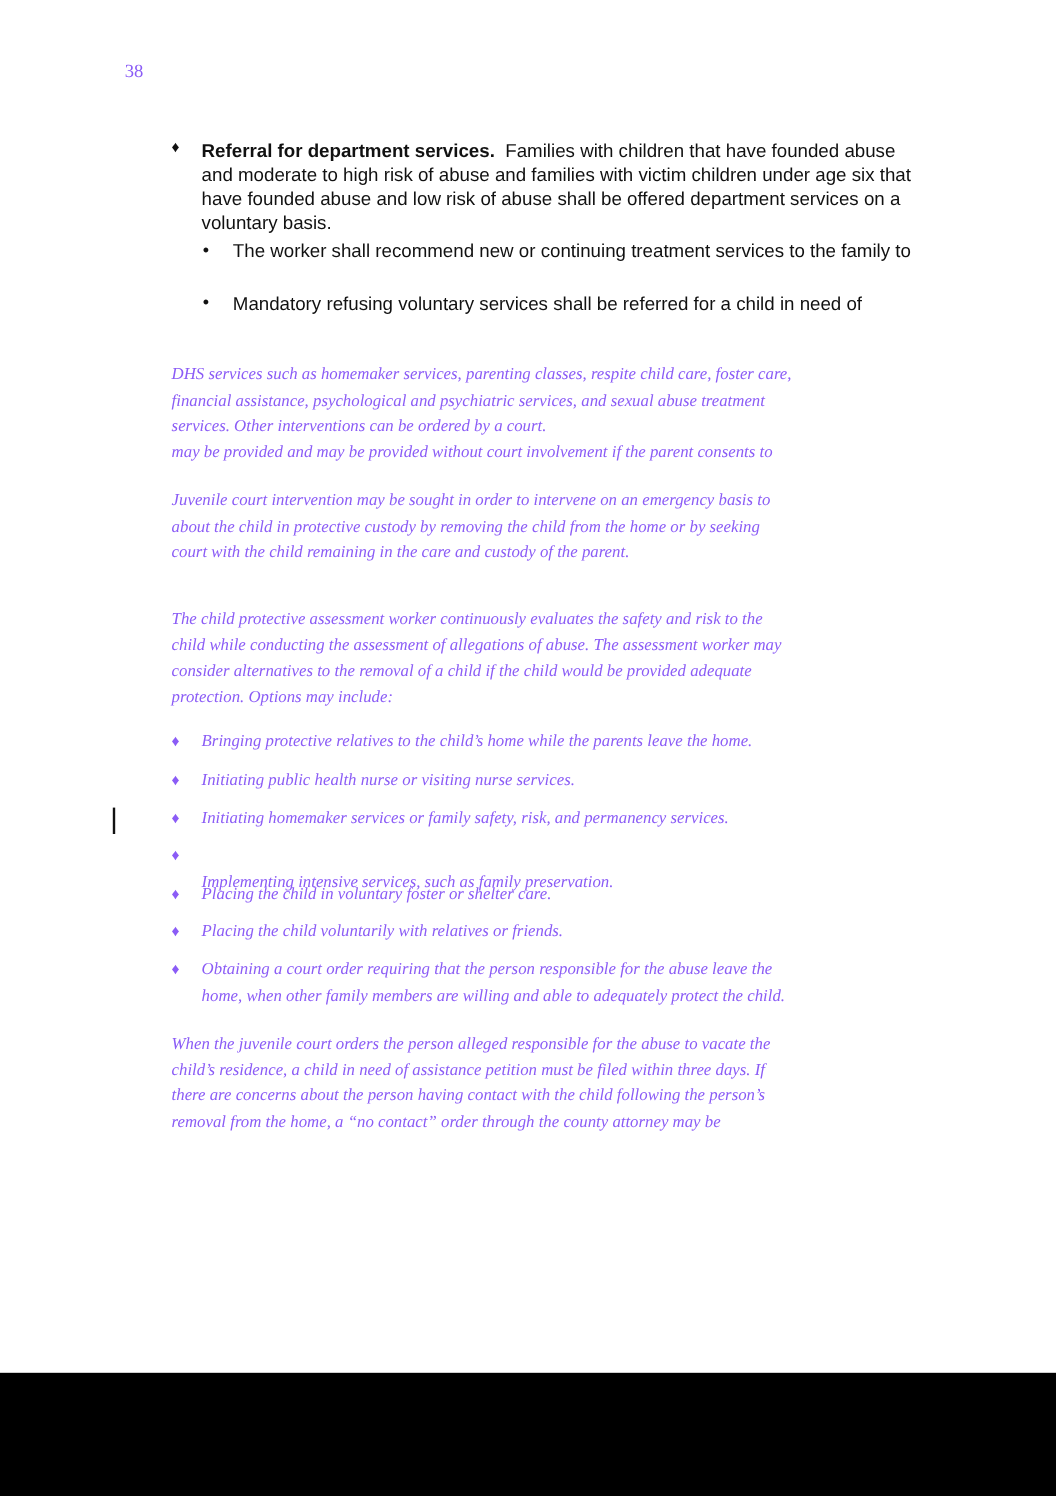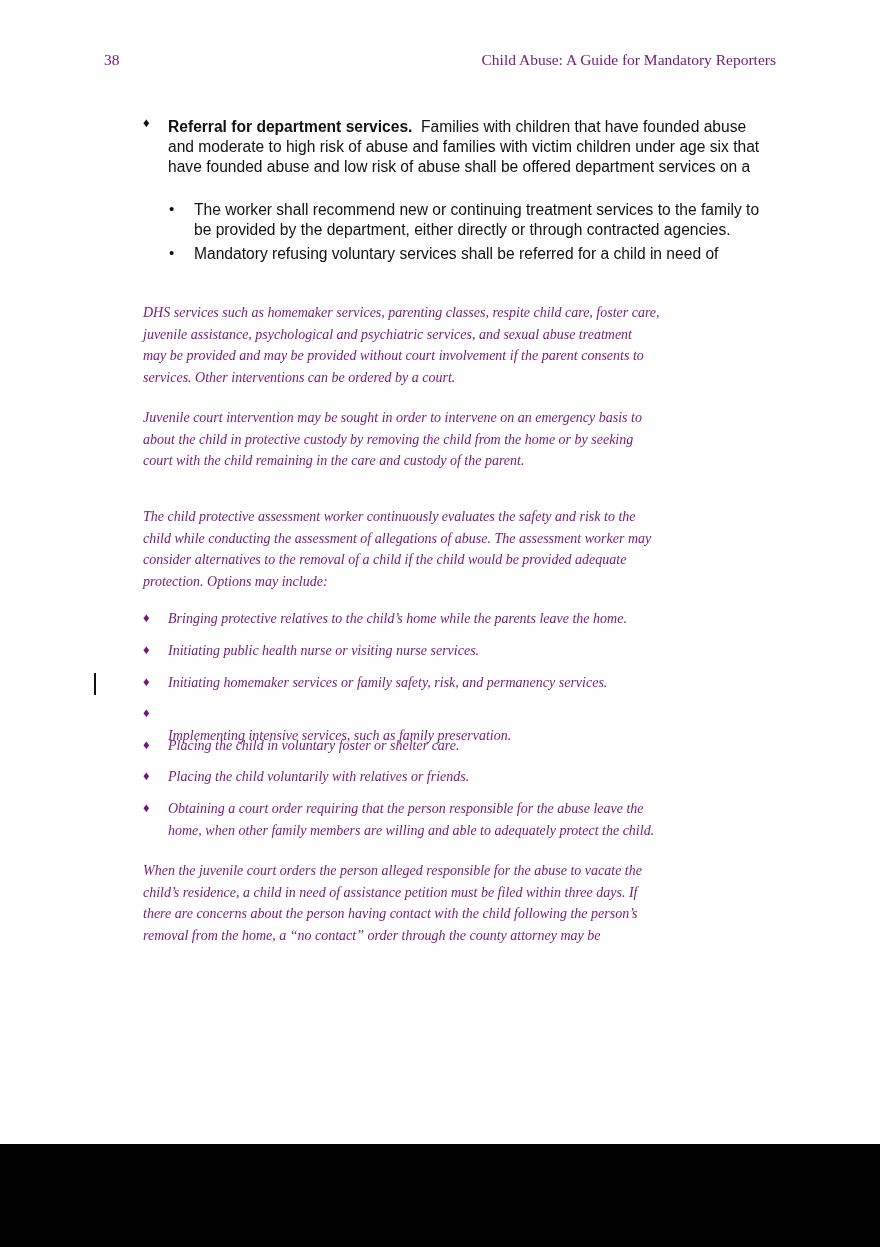--- a/index.html
+++ b/index.html
@@ -1,68 +1,67 @@
 <!DOCTYPE html>
 <html><head>
   <meta charset="utf-8">
   <style>
     html, body { margin: 0; padding: 0; }
     body { width: 880px; height: 1247px; background: #000; position: relative; overflow: hidden; }
     .page { position: absolute; left: 0; top: 0; width: 880px; height: 1144px; background: #fff; }
-    .serif { font-family: "Liberation Serif", "DejaVu Serif", serif; color: #701a75; }
+    .serif { font-family: "Liberation Serif", "DejaVu Serif", serif; color: #8b5cf6; }
     .sans { font-family: "Liberation Sans", "DejaVu Sans", sans-serif; color: #111; }
     .hdr { position: absolute; top: 51px; font-size: 15.5px; }
     .hdr-num { left: 104px; }
     .hdr-title { right: 104px; }
     .block { position: absolute; left: 143px; width: 640px; }
     .line { white-space: nowrap; }
     .sans .line { font-size: 15.6px; height: 20px; line-height: 20px; }
     .serif .line { font-size: 14px; height: 21.5px; line-height: 21.5px; font-style: italic; }
     .diamond { position: absolute; left: 0; font-size: 13px; }
     .dot { position: absolute; font-size: 15px; }
     .txt { position: absolute; }
     .change-bar { position: absolute; left: 94px; top: 673px; width: 2px; height: 22px; background: #111; }
   </style>
 </head>
 <body>
 
 <div class="page">
 
   <div class="hdr hdr-num serif">38</div>
-  <div class="hdr hdr-title serif">Child Abuse:  A Guide for Mandatory Reporters</div>
 
   <div class="block sans" style="top:113px;">
     <span class="diamond" style="top:2px;">♦</span>
     <div class="txt" style="left:25px; top:4px;">
       <div class="line"><b>Referral for department services.</b><span style="white-space:pre;">  Families with children that have founded abuse</span></div>
       <div class="line">and moderate to high risk of abuse and families with victim children under age six that</div>
       <div class="line">have founded abuse and low risk of abuse shall be offered department services on a</div>
+      <div class="line">voluntary basis.</div>
     </div>
   </div>
 
   <div class="block sans" style="top:200px;">
     <span class="dot" style="left:26px; top:0;">•</span>
     <div class="txt" style="left:51px; top:0;">
       <div class="line">The worker shall recommend new or continuing treatment services to the family to</div>
-      <div class="line">be provided by the department, either directly or through contracted agencies.</div>
     </div>
   </div>
 
   <div class="block sans" style="top:244px;">
     <span class="dot" style="left:26px; top:0;">•</span>
     <div class="txt" style="left:51px; top:0;">
       <div class="line">Mandatory refusing voluntary services shall be referred for a child in need of</div>
     </div>
   </div>
 
   <div class="block serif" style="top:302px;">
     <div class="line">DHS services such as homemaker services, parenting classes, respite child care, foster care,</div>
-    <div class="line">juvenile assistance, psychological and psychiatric services, and sexual abuse treatment</div>
+    <div class="line">financial assistance, psychological and psychiatric services, and sexual abuse treatment</div>
+    <div class="line">services.  Other interventions can be ordered by a court.</div>
     <div class="line">may be provided and may be provided without court involvement if the parent consents to</div>
-    <div class="line">services.  Other interventions can be ordered by a court.</div>
   </div>
 
   <div class="block serif" style="top:407px;">
     <div class="line">Juvenile court intervention may be sought in order to intervene on an emergency basis to</div>
     <div class="line">about the child in protective custody by removing the child from the home or by seeking</div>
     <div class="line">court with the child remaining in the care and custody of the parent.</div>
   </div>
 
   <div class="block serif" style="top:506px;">
     <div class="line">The child protective assessment worker continuously evaluates the safety and risk to the</div>

